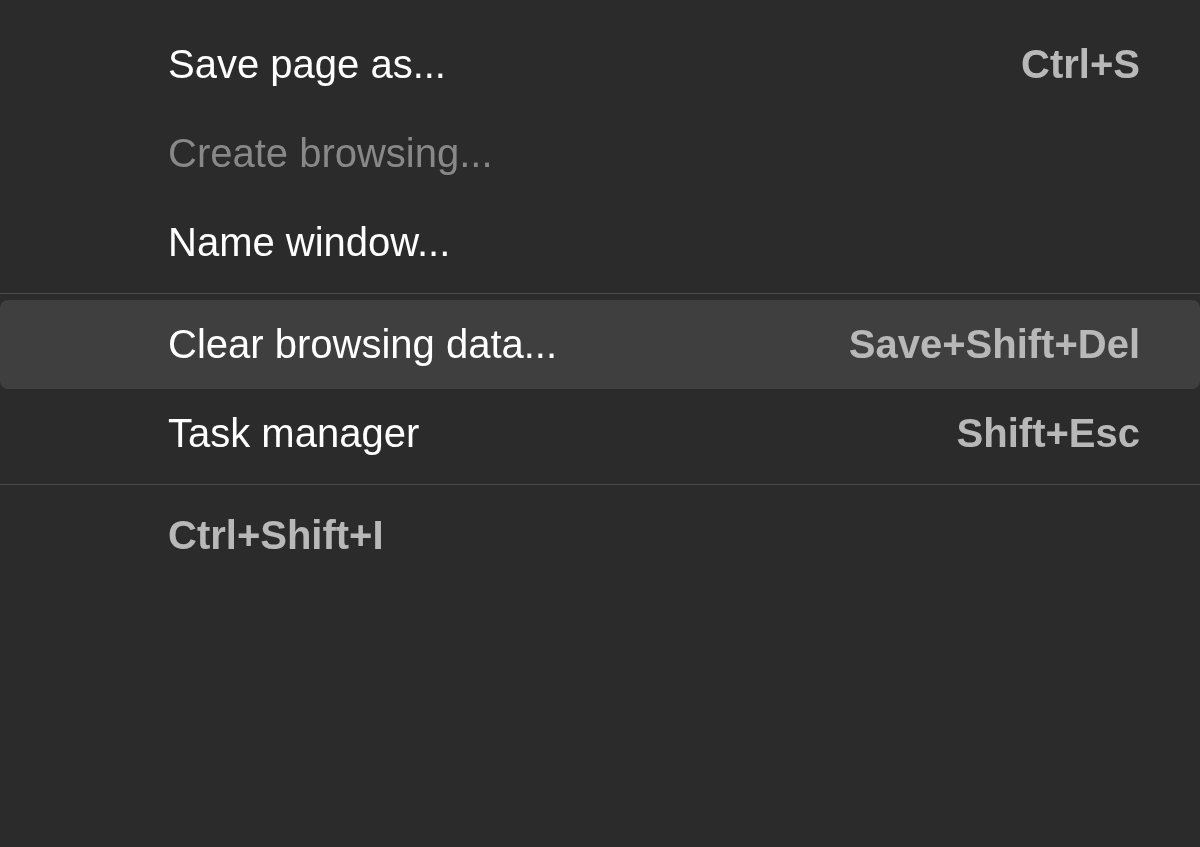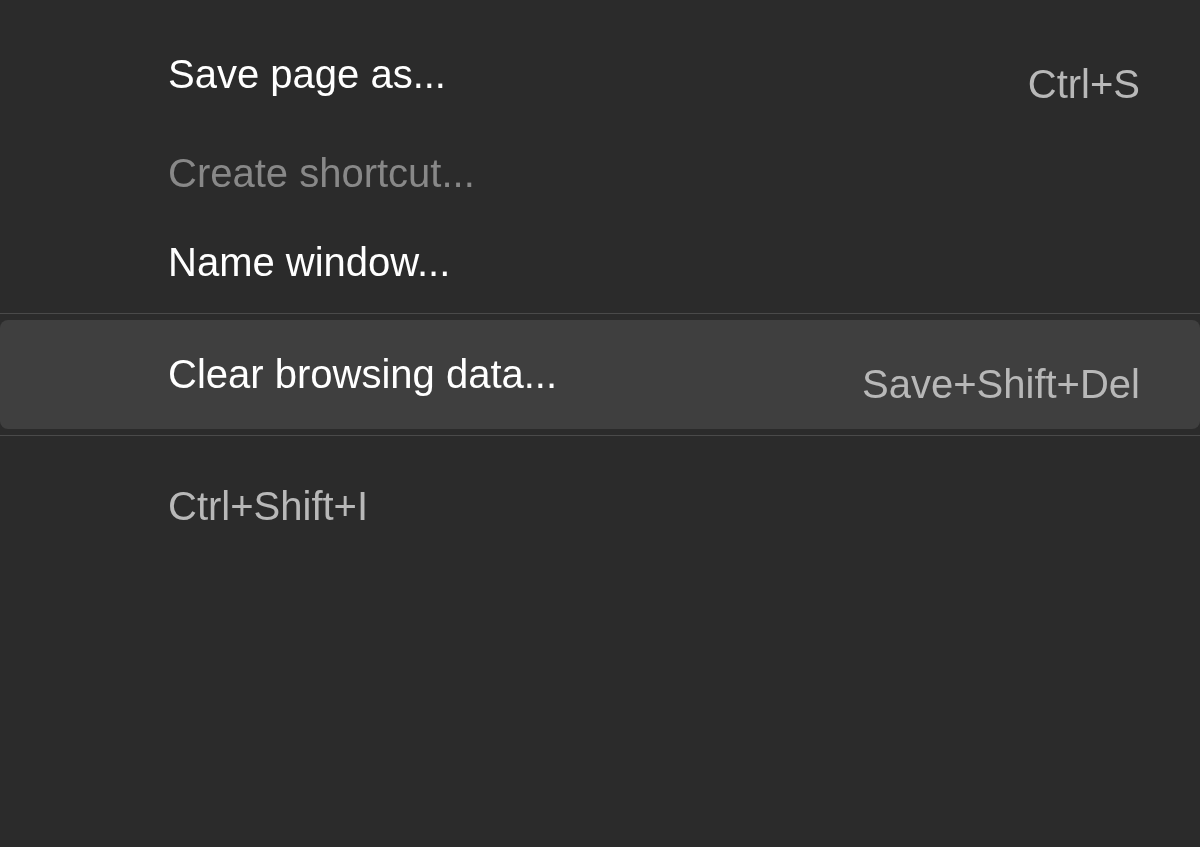--- a/index.html
+++ b/index.html
@@ -37,23 +37,22 @@
       font-size: 40px;
       font-weight: 400;
       white-space: nowrap;
     }
     .menu-item.disabled .menu-item-label {
       color: #888888;
     }
     .menu-item-shortcut {
       color: #b8b8b8;
       font-size: 40px;
-      font-weight: 400;
+      font-weight: 700;
       white-space: nowrap;
-      margin-top: 20px;
     }
     .menu-separator {
       height: 1px;
       background: #4a4a4a;
       margin: 6px 0;
     }
     .top-spacer {
       height: 20px;
     }
   </style>
@@ -62,36 +61,40 @@
 
 <div class="menu">
   <div class="top-spacer"></div>
 
   <div class="menu-item">
     <span class="menu-item-label">Save page as...</span>
     <span class="menu-item-shortcut">Ctrl+S</span>
   </div>
 
   <div class="menu-item disabled">
-    <span class="menu-item-label">Create shortcut...</span>
+    <span class="menu-item-label">Create browsing...</span>
     <span class="menu-item-shortcut"></span>
   </div>
 
   <div class="menu-item">
     <span class="menu-item-label">Name window...</span>
     <span class="menu-item-shortcut"></span>
   </div>
 
   <div class="menu-separator"></div>
 
   <div class="menu-item hovered">
     <span class="menu-item-label">Clear browsing data...</span>
     <span class="menu-item-shortcut">Save+Shift+Del</span>
   </div>
 
 
+  <div class="menu-item">
+    <span class="menu-item-label">Task manager</span>
+    <span class="menu-item-shortcut">Shift+Esc</span>
+  </div>
 
   <div class="menu-separator"></div>
 
   <div class="menu-item">
     <span class="menu-item-shortcut">Ctrl+Shift+I</span>
   </div>
 </div>
 
 </body></html>

